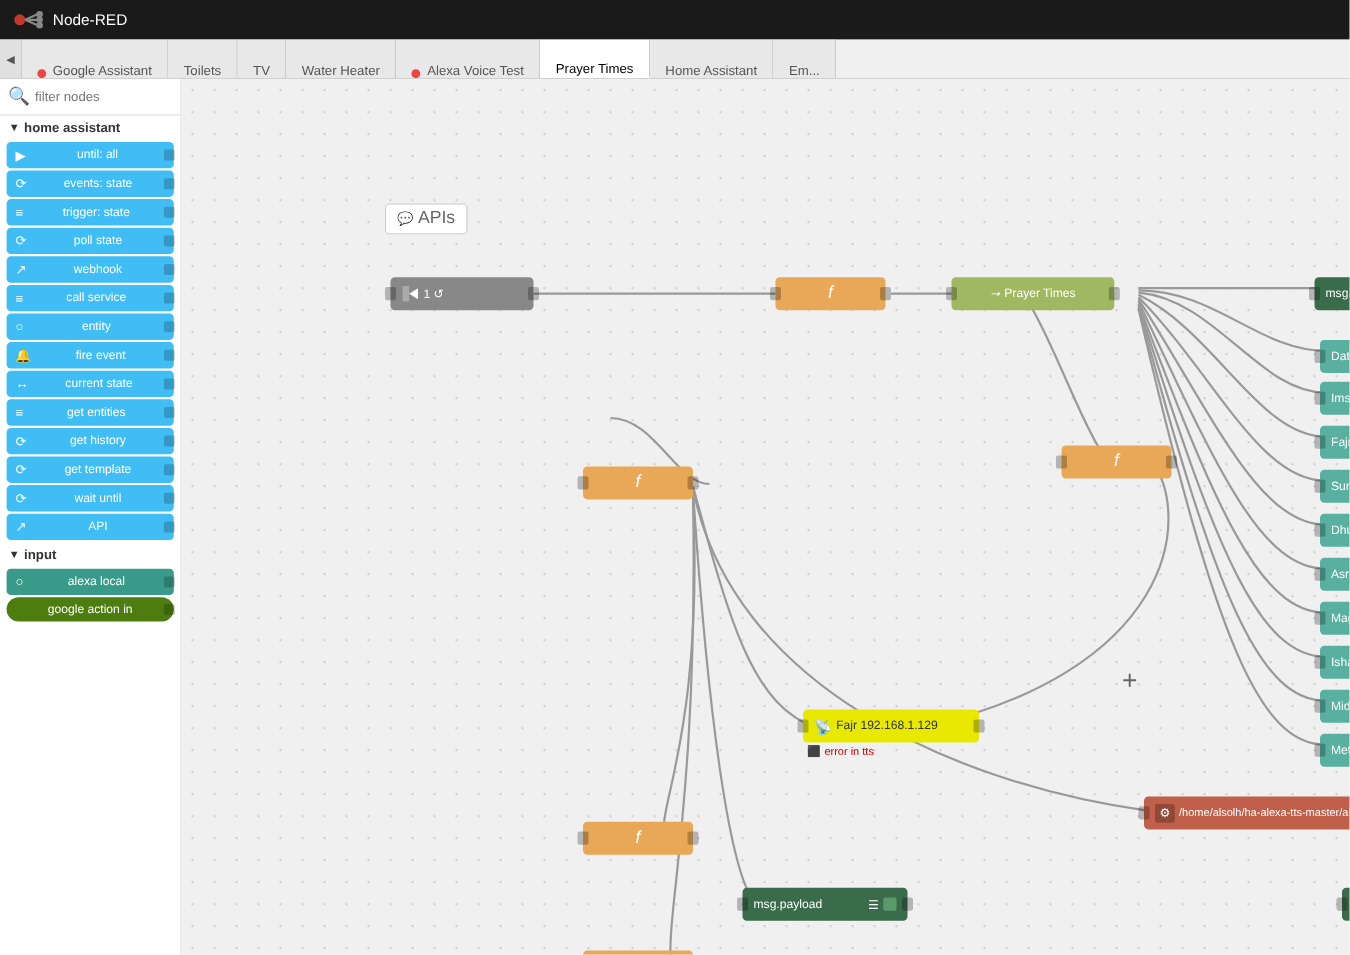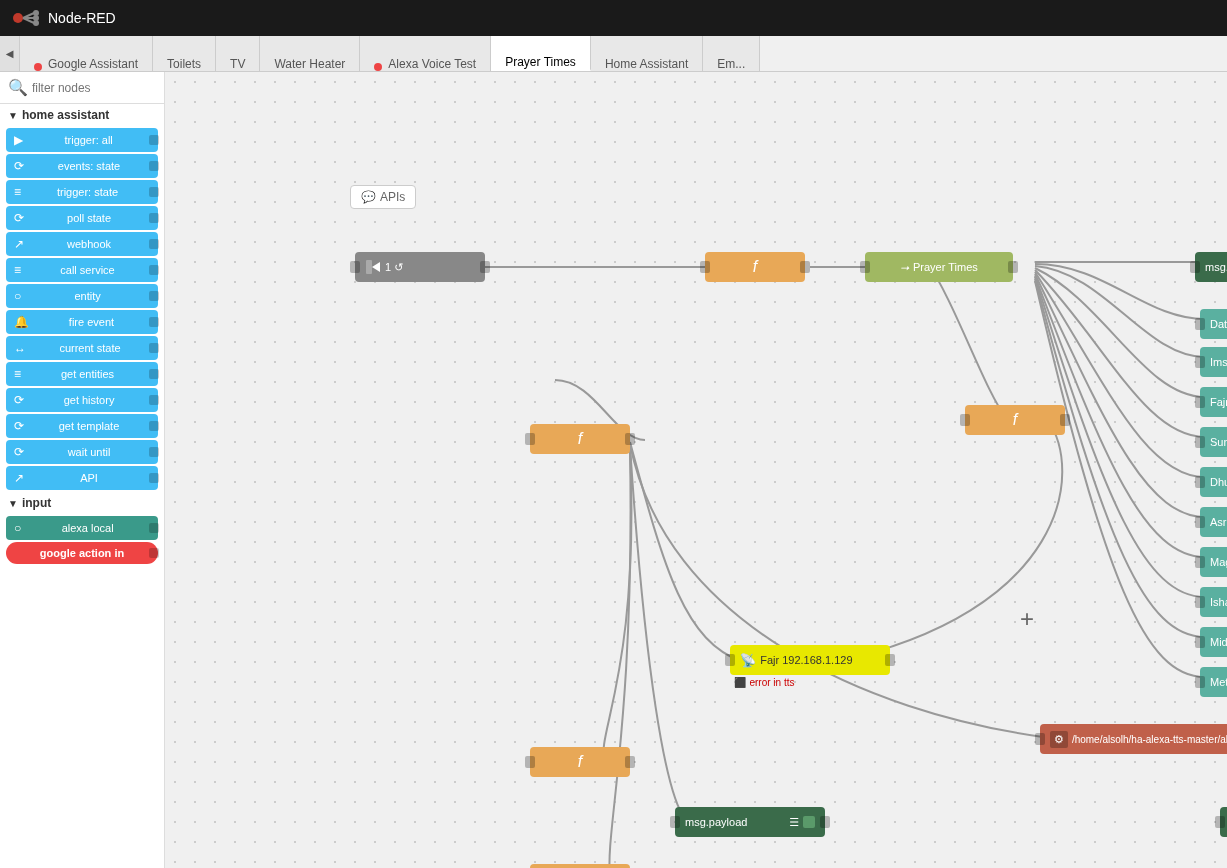--- a/index.html
+++ b/index.html
@@ -110,21 +110,21 @@
       width: 10px; height: 10px; background: rgba(0,0,0,0.2);
       border-radius: 2px; position: absolute; right: -1px;
     }
     .sidebar-node .node-icon {
       margin-right: 4px;
       font-size: 12px;
     }
 
     .node-ha { background: #41bdf5; }
     .node-teal { background: #3a9a8a; }
-    .node-google-action { background: #ef4444; border-radius: 16px; font-weight: bold; }
+    .node-google-action { background: #4d7c0f; border-radius: 16px; }
 
     
     #canvas {
       flex: 1;
       background-color: #f0f0f0;
       background-image: 
         radial-gradient(circle, #ccc 1px, transparent 1px);
       background-size: 20px 20px;
       position: relative;
       overflow: hidden;
@@ -152,21 +152,21 @@
     }
     .flow-node .port-left { left: -5px; top: 50%; transform: translateY(-50%); }
     .flow-node .port-right { right: -5px; top: 50%; transform: translateY(-50%); }
 
     .node-comment {
       position: absolute;
       background: #fff;
       border: 1px solid #ccc;
       border-radius: 4px;
       padding: 4px 10px;
-      font-size: 12px;
+      font-size: 16px;
       color: #666;
       display: flex; align-items: center; gap: 4px;
     }
     .node-comment::before {
       content: '💬';
       font-size: 12px;
     }
 
     
     #wire-svg {
@@ -246,21 +246,21 @@
       <input type="text" placeholder="filter nodes" style="">
     </div>
 
     <div class="sidebar-group-header">
       <span class="chevron">▼</span>
       <span>home assistant</span>
     </div>
 
     <div class="sidebar-node node-ha">
       <span class="node-icon">▶</span>
-      <span class="node-label">trigger: all</span>
+      <span class="node-label">until: all</span>
       <span class="node-port-right"></span>
     </div>
     <div class="sidebar-node node-ha">
       <span class="node-icon">⟳</span>
       <span class="node-label">events: state</span>
       <span class="node-port-right"></span>
     </div>
     <div class="sidebar-node node-ha">
       <span class="node-icon">≡</span>
       <span class="node-label">trigger: state</span>

